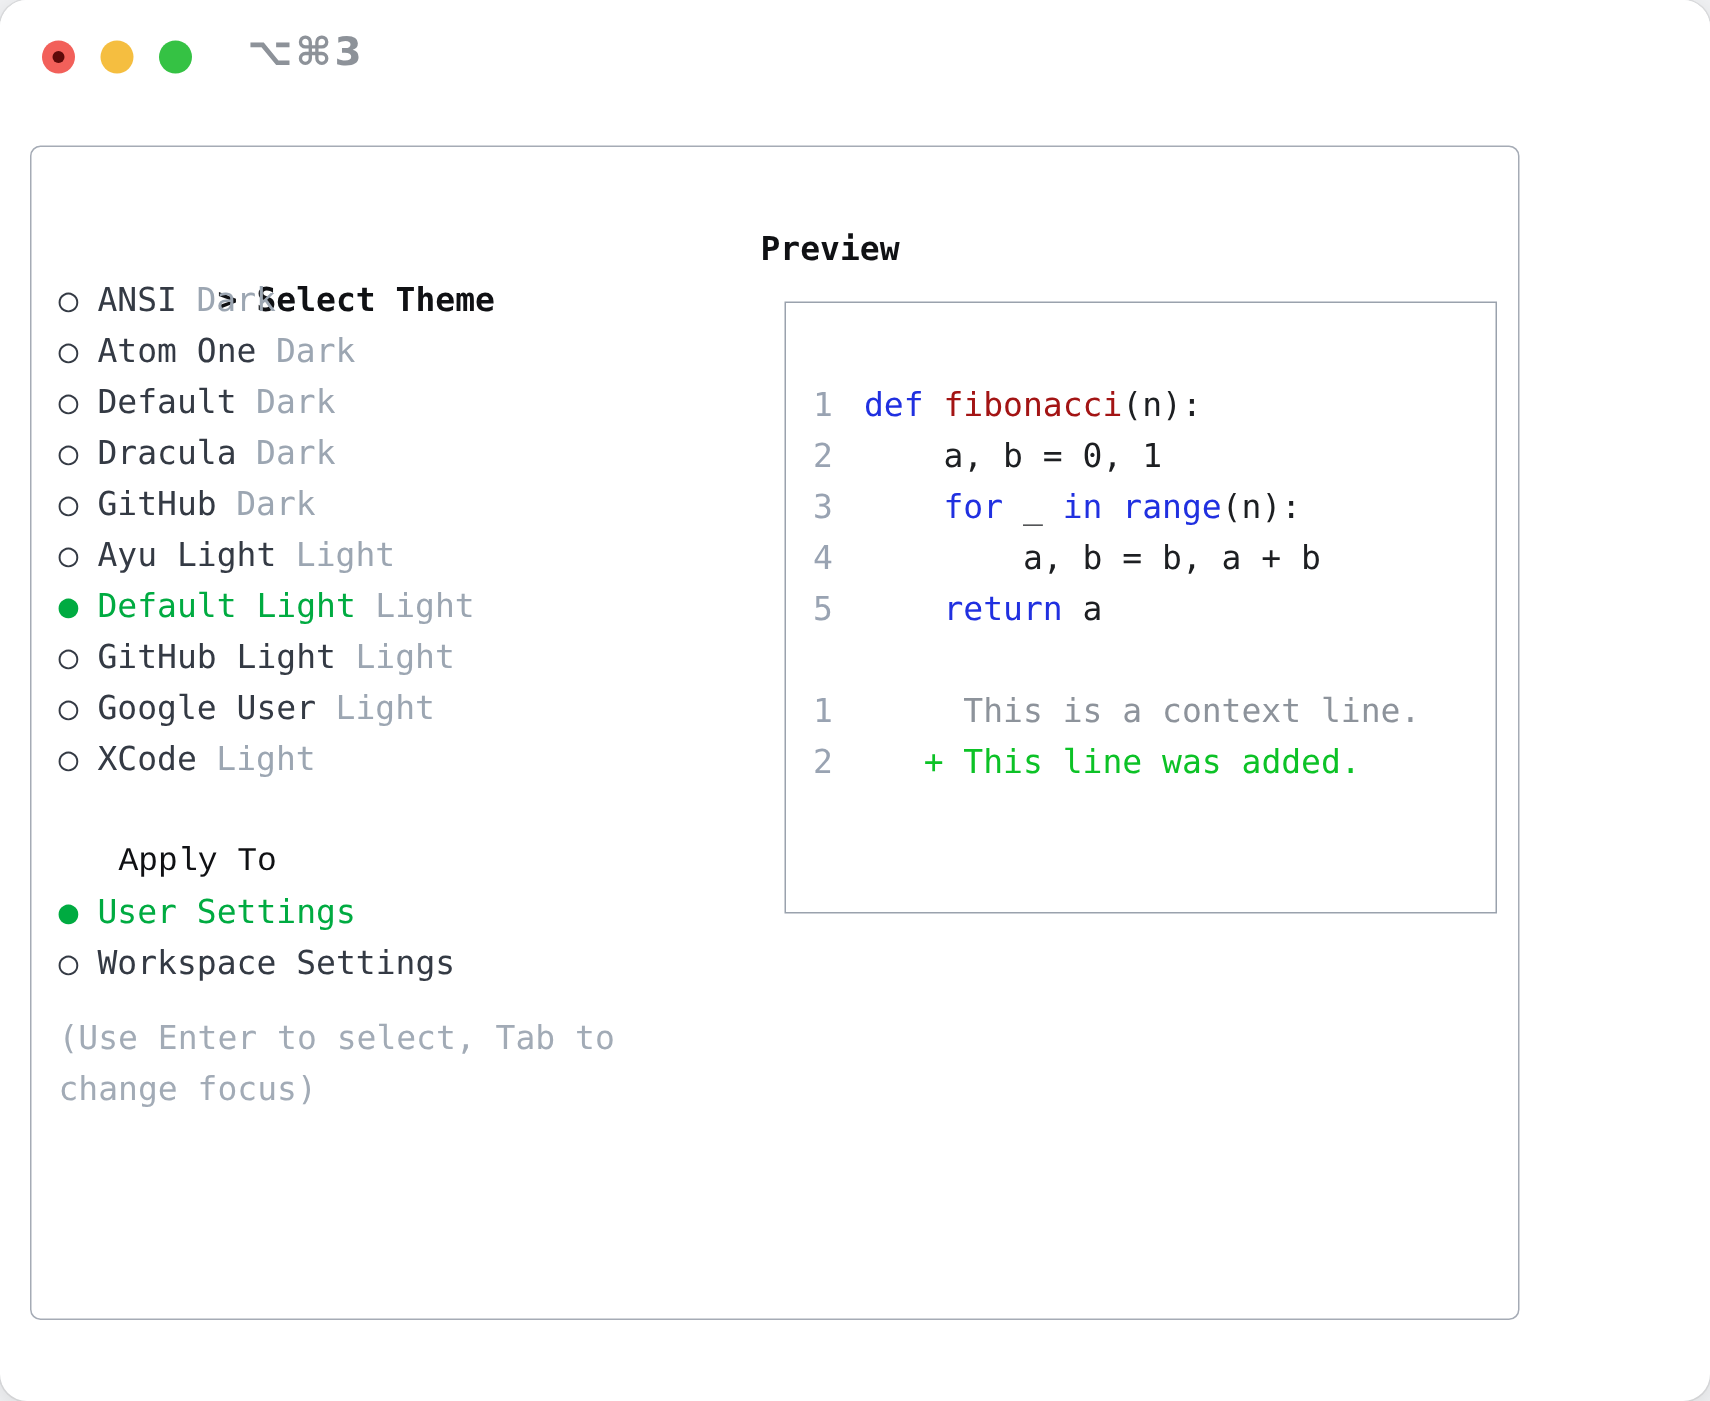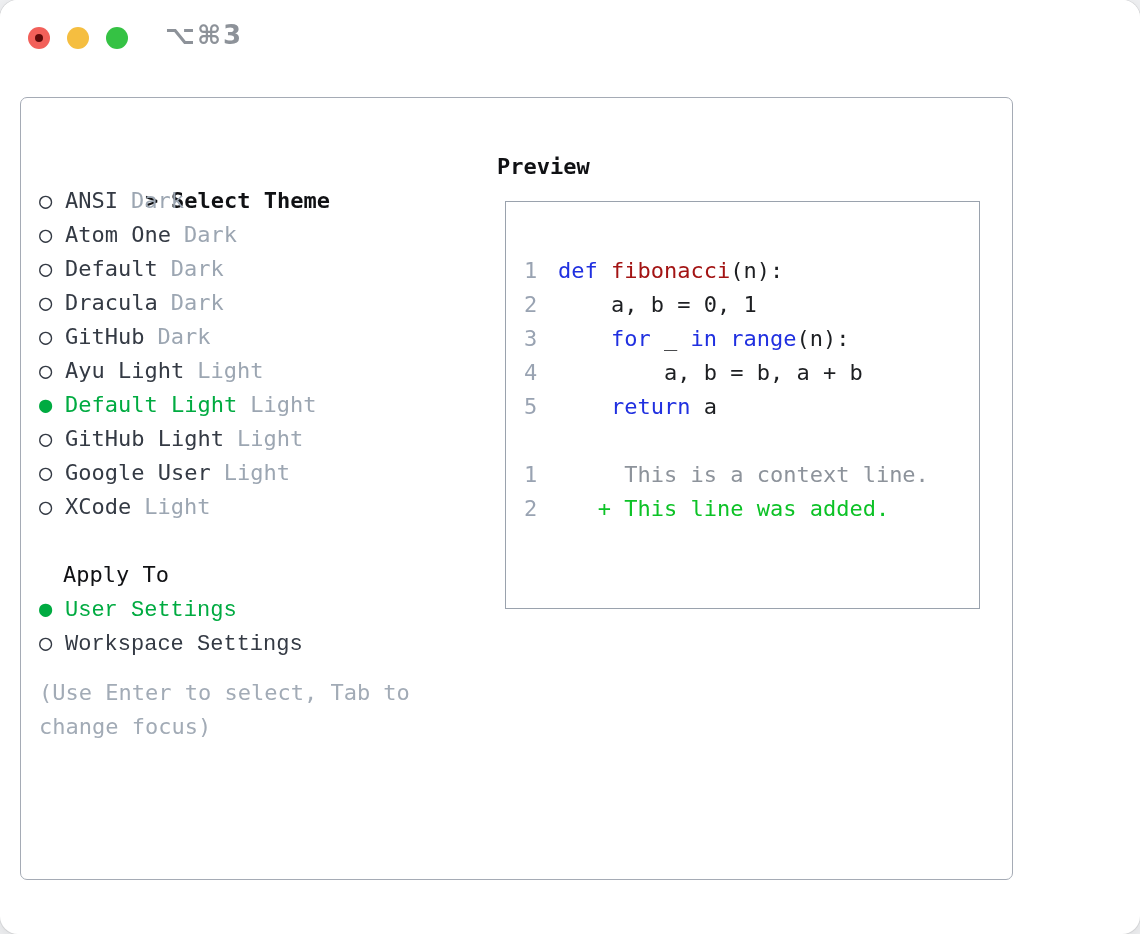--- a/index.html
+++ b/index.html
@@ -43,26 +43,26 @@
   .panel { position:absolute; left:20px; top:97px; width:993px; height:783px; border:1.5px solid var(--panel_border); border-radius:7px; background:#fff; }
   
   .left-col { position:absolute; left:18px; top:52px; width:460px; font-size:22px; line-height:34px; color:var(--item_text); }
   .row { height:34px; white-space:pre; }
   .bullet { display:inline-block; width:26px; color:var(--item_text); }
   .prompt { display:inline-block; width:26px; color:var(--heading_black); font-weight:700; }
   .heading { color:var(--heading_black); font-weight:700; }
   .tname { color:var(--item_text); }
   .ttag { color:var(--tag_gray); margin-left:13px; }
   .row.selected .bullet, .row.selected .tname, .row.selected .olabel { color:var(--accent_green); }
-  .apply-heading { margin-top:34px; margin-left:24px; height:34px; color:var(--heading_black); }
-  .olabel { color:var(--item_text);font-family:Liberation Mono, monospace; }
+  .apply-heading { margin-top:34px; margin-left:40px; height:34px; color:var(--heading_black);font-family:Liberation Mono, monospace; }
+  .olabel { color:var(--item_text); }
   .hint { margin-top:16px; width:450px; color:var(--hint_gray); white-space:normal; }
   
-  .preview-heading { position:absolute; left:476px; top:52px; font-size:22px; line-height:34px; font-weight:700; color:var(--heading_black); }
-  .preview-box { position:absolute; left:484px; top:103px; width:475px; height:408px; border:1.5px solid var(--preview_border); background:#fff; padding:52px 0 0 18px; overflow:hidden; }
+  .preview-heading { position:absolute; left:486px; top:52px; font-size:22px; line-height:34px; font-weight:700; color:var(--heading_black); }
+  .preview-box { position:absolute; left:502px; top:103px; width:475px; height:408px; border:1.5px solid var(--preview_border); background:#fff; padding:52px 0 0 18px; overflow:hidden; }
   .pline { height:34px; line-height:34px; font-size:22px; white-space:pre; }
   .num { display:inline-block; width:34px; color:var(--gutter_gray); }
   .tok-plain { color:var(--code_plain); }
   .tok-kw { color:var(--keyword_blue); }
   .tok-fn { color:var(--function_red); }
   .tok-ctx { color:var(--context_gray); }
   .tok-del { color:var(--diff_del_red); }
   .tok-add { color:var(--diff_add_green);margin-top:48px; }
 </style>
 </head>

